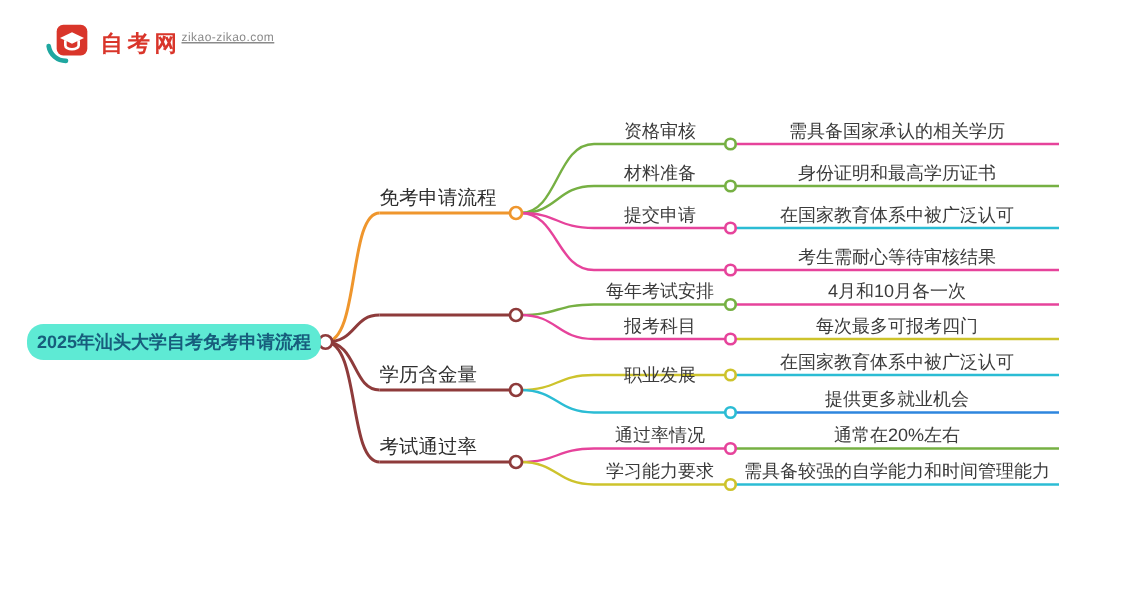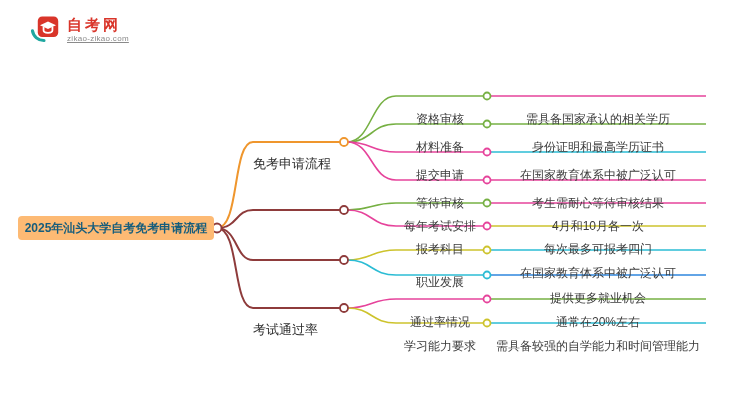--- a/index.html
+++ b/index.html
@@ -3,29 +3,29 @@
 <meta charset="utf-8">
 <style>
   *{margin:0;padding:0;box-sizing:border-box;}
   html,body{background:#fff;}
   .stage{position:relative;width:750px;height:410px;background:#fff;overflow:hidden;
          font-family:"Liberation Sans","DejaVu Sans",sans-serif;}
   svg.map{position:absolute;left:0;top:0;}
   .curve2{fill:none;stroke-width:2;}
   .curve1{fill:none;stroke-width:1.6;}
   .dot{fill:#fff;stroke-width:1.8;}
-  .lbl{position:absolute;white-space:nowrap;color:#3b3b3b;font-size:12px;line-height:16px;height:16px;margin-top:32px;}
+  .lbl{position:absolute;white-space:nowrap;color:#3b3b3b;font-size:12px;line-height:16px;height:16px;}
   .branch-lbl{left:253px;width:88px;text-align:left;font-size:13px;color:#2e2e2e;}
   .child-lbl{left:396px;width:88px;text-align:center;}
   .leaf-lbl{left:490px;width:216px;text-align:center;}
   .root-node{position:absolute;left:18px;top:216px;width:196px;height:24px;border-radius:4px;
              font-size:12px;font-weight:bold;display:flex;align-items:center;justify-content:center;
              white-space:nowrap;}
   .logo{position:absolute;left:28px;top:13px;display:flex;align-items:center;gap:7px;}
-  .logo-text{display:flex;flex-direction:column;justify-content:center;}
+  .logo-text{display:flex;flex-direction:row;justify-content:center;}
   .logo-title{font-size:15px;font-weight:bold;letter-spacing:3px;line-height:19px;}
   .logo-url{font-size:8px;color:#8a8a8a;letter-spacing:.3px;text-decoration:underline;}
 </style>
 </head>
 <body>
 
 <div class="stage">
 
   <svg class="map" width="750" height="410" viewBox="0 0 750 410">
 
@@ -95,29 +95,29 @@
       <rect x="11" y="4" width="23" height="23" rx="5" fill="#d9352a"></rect>
       <path d="M22.5 9.5 l9 4.3 -9 4.3 -9 -4.3 z" fill="#ffffff"></path>
       <path d="M17.5 15.5 v4 a5 2.8 0 0 0 10 0 v-4" fill="none" stroke="#ffffff" stroke-width="2"></path>
     </svg>
     <div class="logo-text">
       <div class="logo-title" style="color: rgb(217, 53, 42);">自考网</div>
       <div class="logo-url">zikao-zikao.com</div>
     </div>
   </div>
 
-  <div class="root-node" style="background: #fdba74; color: rgb(23, 93, 124);">2025年汕头大学自考免考申请流程</div>
+  <div class="root-node" style="background: #5eead4; color: rgb(23, 93, 124); border-radius: 11px;">2025年汕头大学自考免考申请流程</div>
 
   <div class="lbl branch-lbl" style="top:124px">免考申请流程</div>
+  <div class="lbl branch-lbl" style="top:242px">学历含金量</div>
   <div class="lbl branch-lbl" style="top:290px">考试通过率</div>
 
   <div class="lbl child-lbl" style="top:79px">资格审核</div>
   <div class="lbl child-lbl" style="top:107px">材料准备</div>
   <div class="lbl child-lbl" style="top:135px">提交申请</div>
-  <div class="lbl child-lbl" style="top:163px">等待审核</div>
   <div class="lbl child-lbl" style="top:186px">每年考试安排</div>
   <div class="lbl child-lbl" style="top:209px">报考科目</div>
   <div class="lbl child-lbl" style="top:242px">职业发展</div>
   <div class="lbl child-lbl" style="top:282px">通过率情况</div>
   <div class="lbl child-lbl" style="top:306px">学习能力要求</div>
 
   <div class="lbl leaf-lbl" style="top:79px">需具备国家承认的相关学历</div>
   <div class="lbl leaf-lbl" style="top:107px">身份证明和最高学历证书</div>
   <div class="lbl leaf-lbl" style="top:135px">在国家教育体系中被广泛认可</div>
   <div class="lbl leaf-lbl" style="top:163px">考生需耐心等待审核结果</div>

